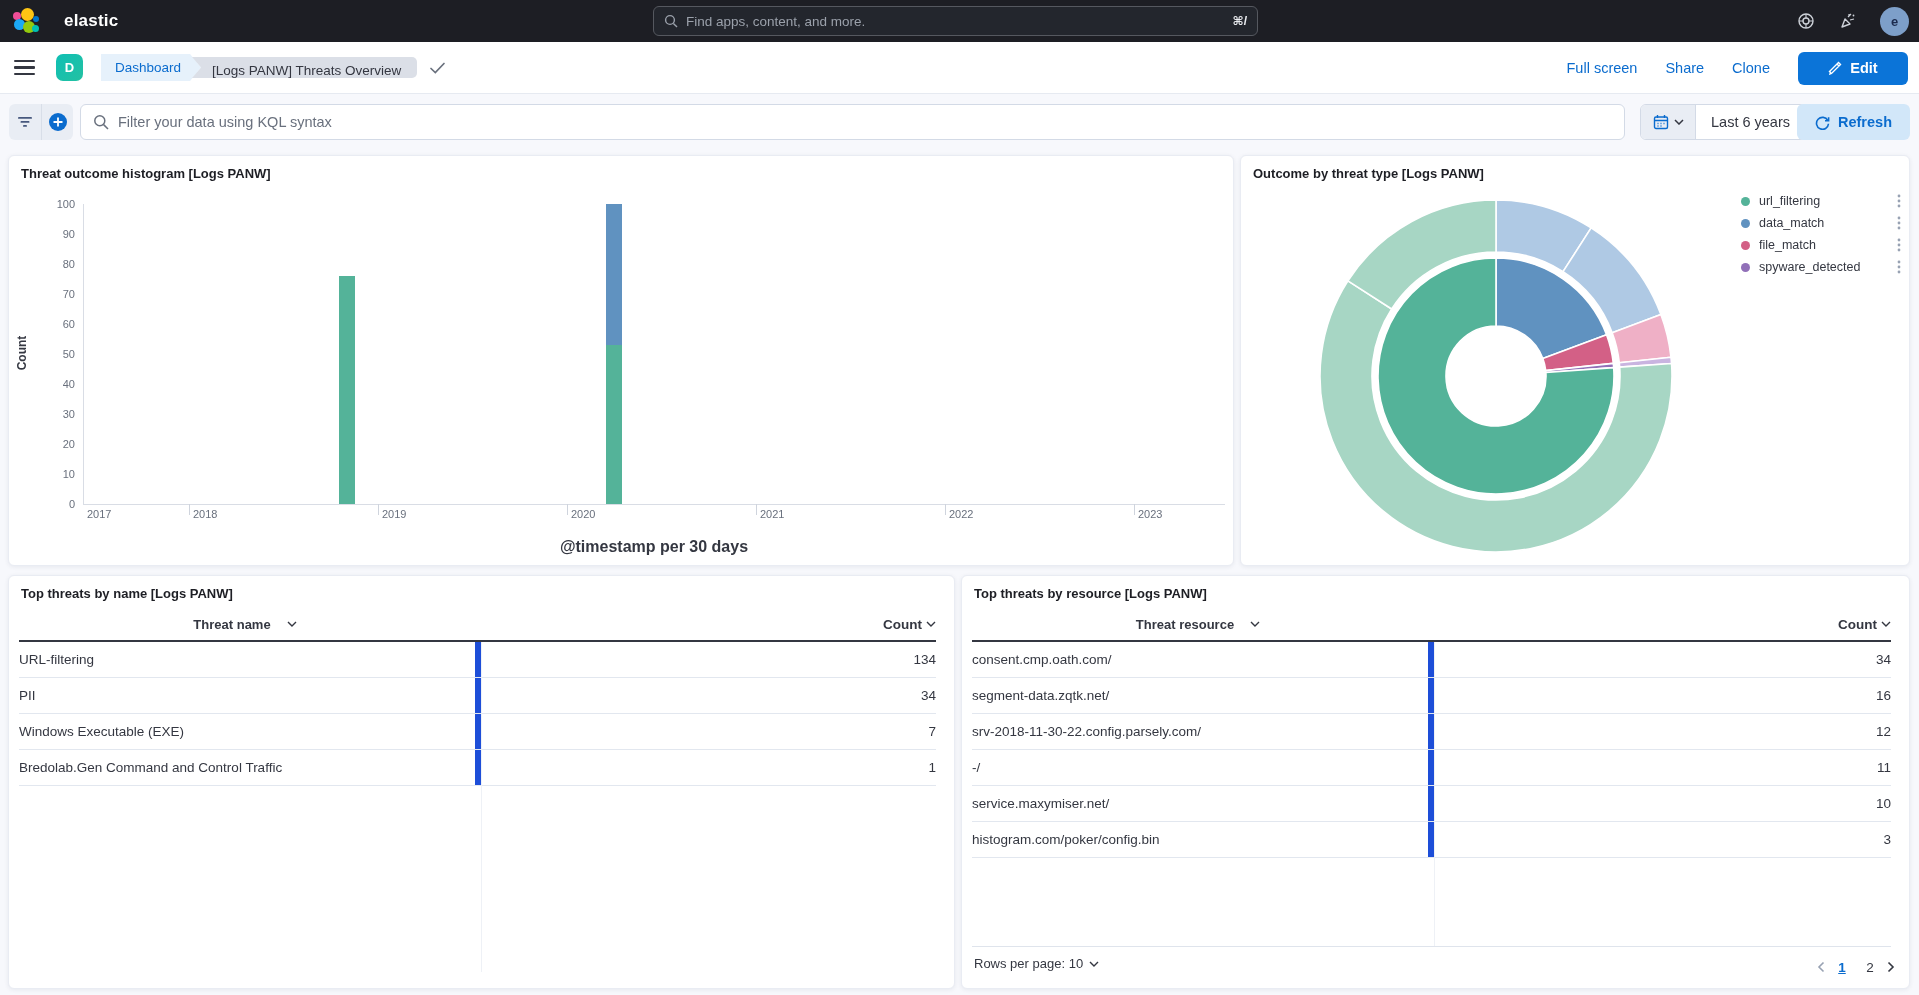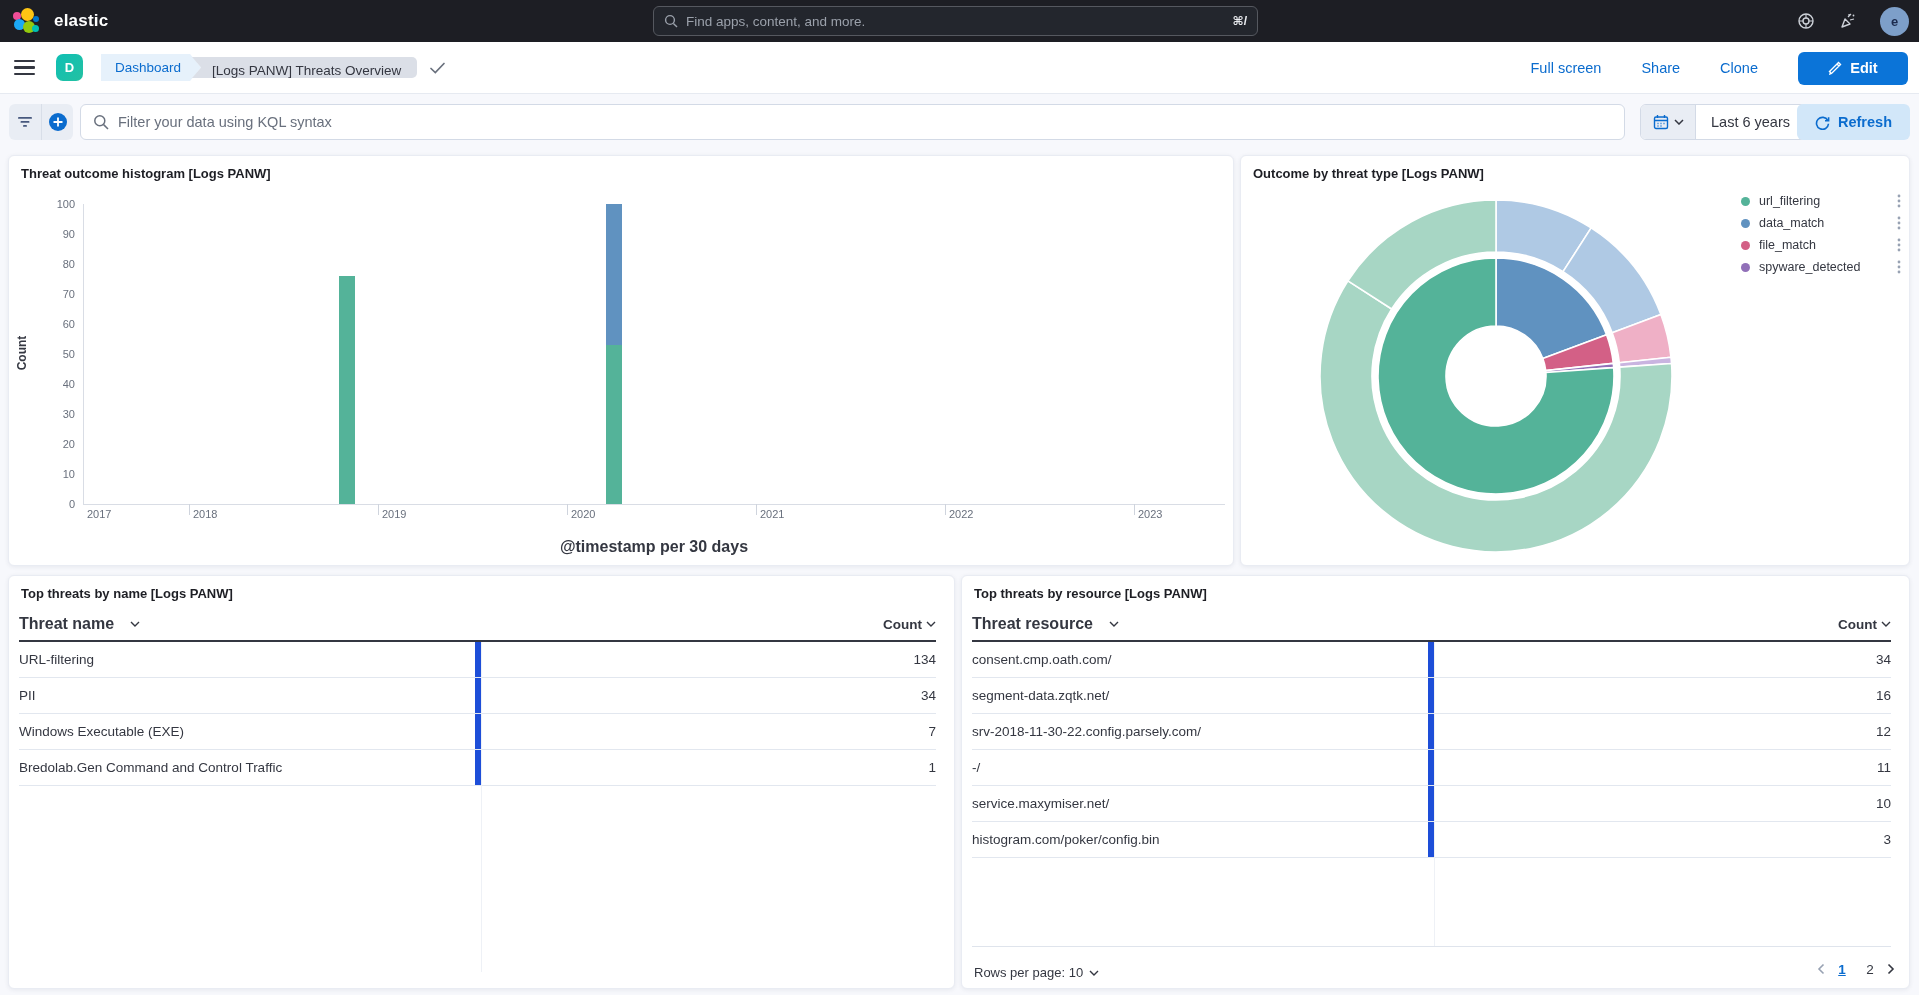--- a/index.html
+++ b/index.html
@@ -2,42 +2,42 @@
 <html><head>
 <meta charset="utf-8">
 <style>
   * { margin:0; padding:0; box-sizing:border-box; }
   html,body { width:1919px; height:995px; overflow:hidden; }
   body { font-family:"Liberation Sans","DejaVu Sans",sans-serif; background:#f7f8fc; color:#343741; }
   .page { position:relative; width:1919px; height:995px; }
 
   
   .topnav { position:absolute; left:0; top:0; width:100%; height:42px; background:#1d1e24; display:flex; align-items:center; }
-  .logo { display:flex; align-items:center; gap:15px; padding-left:13px; }
+  .logo { display:flex; align-items:center; gap:25px; padding-left:13px; }
   .logo-mark { position:relative; width:26px; height:26px; }
   .logo-mark i { position:absolute; border-radius:50%; }
   .logo-text { color:#fff; font-size:17px; font-weight:600; letter-spacing:.2px; }
   .nav-search { position:absolute; left:653px; top:6px; width:605px; height:30px; background:#23262d; border:1px solid #55585f; border-radius:6px; display:flex; align-items:center; padding:0 10px; }
   .nav-search input { flex:1; background:transparent; border:none; outline:none; color:#d3d6dc; font-size:13.5px; margin-left:8px; font-family:inherit; }
   .nav-search input::placeholder { color:#9ba1ab; }
   .nav-shortcut { color:#eceef2; font-size:12px; font-weight:700; }
   .nav-right { position:absolute; right:10px; top:0; height:42px; display:flex; align-items:center; gap:22px; }
   .nav-icon { width:20px; height:20px; display:flex; align-items:center; justify-content:center; cursor:pointer; }
   .avatar { width:29px; height:29px; border-radius:50%; background:#7d9fc9; color:#1c2b4e; font-size:13px; font-weight:700; display:flex; align-items:center; justify-content:center; }
 
   
   .chrome { position:absolute; left:0; top:42px; width:100%; height:52px; background:#fff; border-bottom:1px solid #e6eaf1; display:flex; align-items:center; }
   .hamburger { margin-left:14px; width:24px; height:24px; display:flex; flex-direction:column; justify-content:center; gap:4px; cursor:pointer; }
   .hamburger i { display:block; height:2.4px; width:21px; background:#343741; border-radius:1px; }
   .space-badge { margin-left:18px; width:27px; height:27px; border-radius:7px; background:linear-gradient(135deg,#10bfb4,#23c1a2); color:#fff; font-weight:700; font-size:13px; display:flex; align-items:center; justify-content:center; cursor:pointer; }
   .crumbs { display:flex; align-items:center; margin-left:18px; }
   .crumb1 { background:#e6f1fb; color:#0b6cce; font-size:13.5px; font-weight:500; padding:6px 20px 6px 14px; clip-path:polygon(0 0,calc(100% - 11px) 0,100% 50%,calc(100% - 11px) 100%,0 100%); cursor:pointer; }
   .crumb2 { background:#dbdfe7; color:#343741; font-size:13.5px; padding:6px 16px 0 20px; margin-left:-9px; clip-path:polygon(0 0,100% 0,100% 100%,0 100%,9px 50%); border-radius:0 5px 5px 0; }
   .crumb-check { margin-left:12px; cursor:pointer; display:flex; }
-  .chrome-actions { position:absolute; right:0; top:0; height:52px; display:flex; align-items:center;gap:12px; }
+  .chrome-actions { position:absolute; right:0; top:0; height:52px; display:flex; align-items:center; }
   .chrome-link { color:#0b6cce; font-size:14.5px; font-weight:500; margin-right:28px; cursor:pointer; }
   .edit-btn { width:110px; height:33px; margin-right:11px; background:#0b74d8; border:none; border-radius:6px; color:#fff; font-size:14.5px; font-weight:700; display:flex; align-items:center; justify-content:center; gap:8px; cursor:pointer; font-family:inherit; }
 
   
   .filterbar { position:absolute; left:0; top:94px; width:100%; height:56px; }
   .filter-group { position:absolute; left:9px; top:10px; height:36px; width:64px; background:#e9edf4; border-radius:6px; display:flex; overflow:hidden; }
   .filter-group .seg { width:32px; display:flex; align-items:center; justify-content:center; cursor:pointer; }
   .filter-group .seg + .seg { border-left:1px solid #d8dee8; }
   .kql { position:absolute; left:80px; top:10px; width:1545px; height:36px; background:#fff; border:1px solid #d3dae6; border-radius:6px; display:flex; align-items:center; padding:0 12px; }
   .kql input { flex:1; border:none; outline:none; font-size:14.5px; color:#343741; margin-left:9px; font-family:inherit; background:transparent; }
@@ -69,28 +69,28 @@
   
   .legend { position:absolute; left:500px; top:34px; width:160px; }
   .legend-row { display:flex; align-items:center; height:22px; cursor:pointer; }
   .legend-dot { width:9px; height:9px; border-radius:50%; flex:0 0 9px; }
   .legend-label { margin-left:9px; font-size:12.5px; color:#343741; flex:1; }
   .legend-more { color:#98a2b3; cursor:pointer; display:flex; }
 
   
   .tbl { position:absolute; left:10px; right:18px; top:32px; }
   .t-head { display:flex; height:34px; align-items:center; border-bottom:2px solid #343741; }
-  .t-head .c1 { flex:0 0 462px; display:flex; align-items:center; justify-content:flex-start; padding-right:10px; font-size:16px; font-weight:700; cursor:pointer;gap:16px; }
+  .t-head .c1 { flex:0 0 462px; display:flex; align-items:center; justify-content:center; padding-right:10px; font-size:13px; font-weight:700; cursor:pointer;gap:16px; }
   .t-head .c2 { flex:1; display:flex; align-items:center; justify-content:flex-end; gap:4px; font-size:13.5px; font-weight:700; cursor:pointer; }
   .t-row { display:flex; height:36px; align-items:center; border-bottom:1px solid #e2e7ef; }
   .t-row .c1 { flex:0 0 462px; font-size:13.5px; color:#343741; border-right:6px solid #1d4ed8; align-self:stretch; display:flex; align-items:center; }
   .t-row .c2 { flex:1; text-align:right; font-size:13.5px; color:#343741; }
   .col-divider { position:absolute; width:1px; background:#eef1f6; }
   .t2-body-end { position:absolute; left:10px; right:18px; top:370px; height:1px; background:#dfe4ec; }
-  .t-footer { position:absolute; left:12px; right:14px; top:380px; height:24px; display:flex; align-items:flex-end; }
+  .t-footer { position:absolute; left:12px; right:14px; top:380px; height:24px; display:flex; align-items:flex-start; }
   .rpp { display:flex; align-items:center; gap:6px; font-size:13px; color:#343741; cursor:pointer; }
   .pager { margin-left:auto; display:flex; align-items:center; gap:6px; }
   .page-btn { min-width:22px; height:22px; display:flex; align-items:center; justify-content:center; font-size:13.5px; cursor:pointer; color:#343741; }
   .page-active { color:#0b6cce; font-weight:700; text-decoration:underline; }
   .pg-chevron { display:flex; align-items:center; cursor:pointer; }
 </style>
 </head>
 <body>
 
 <div class="page">

